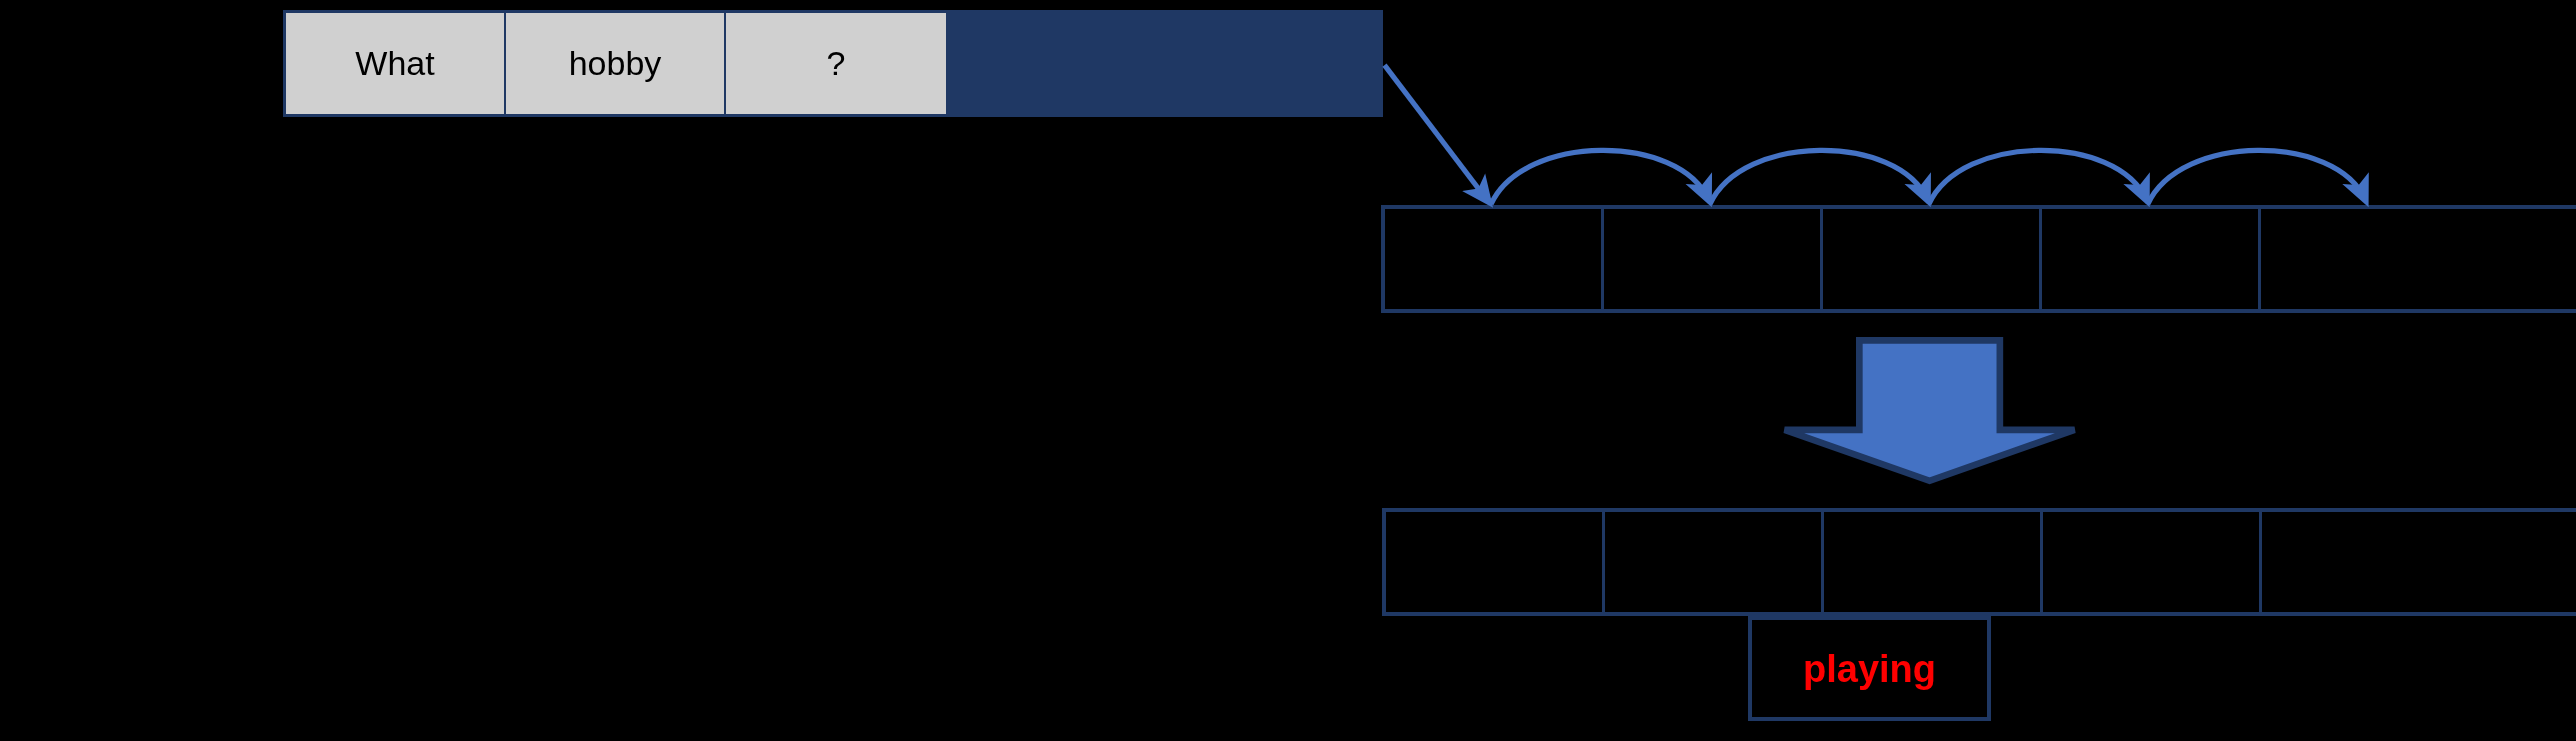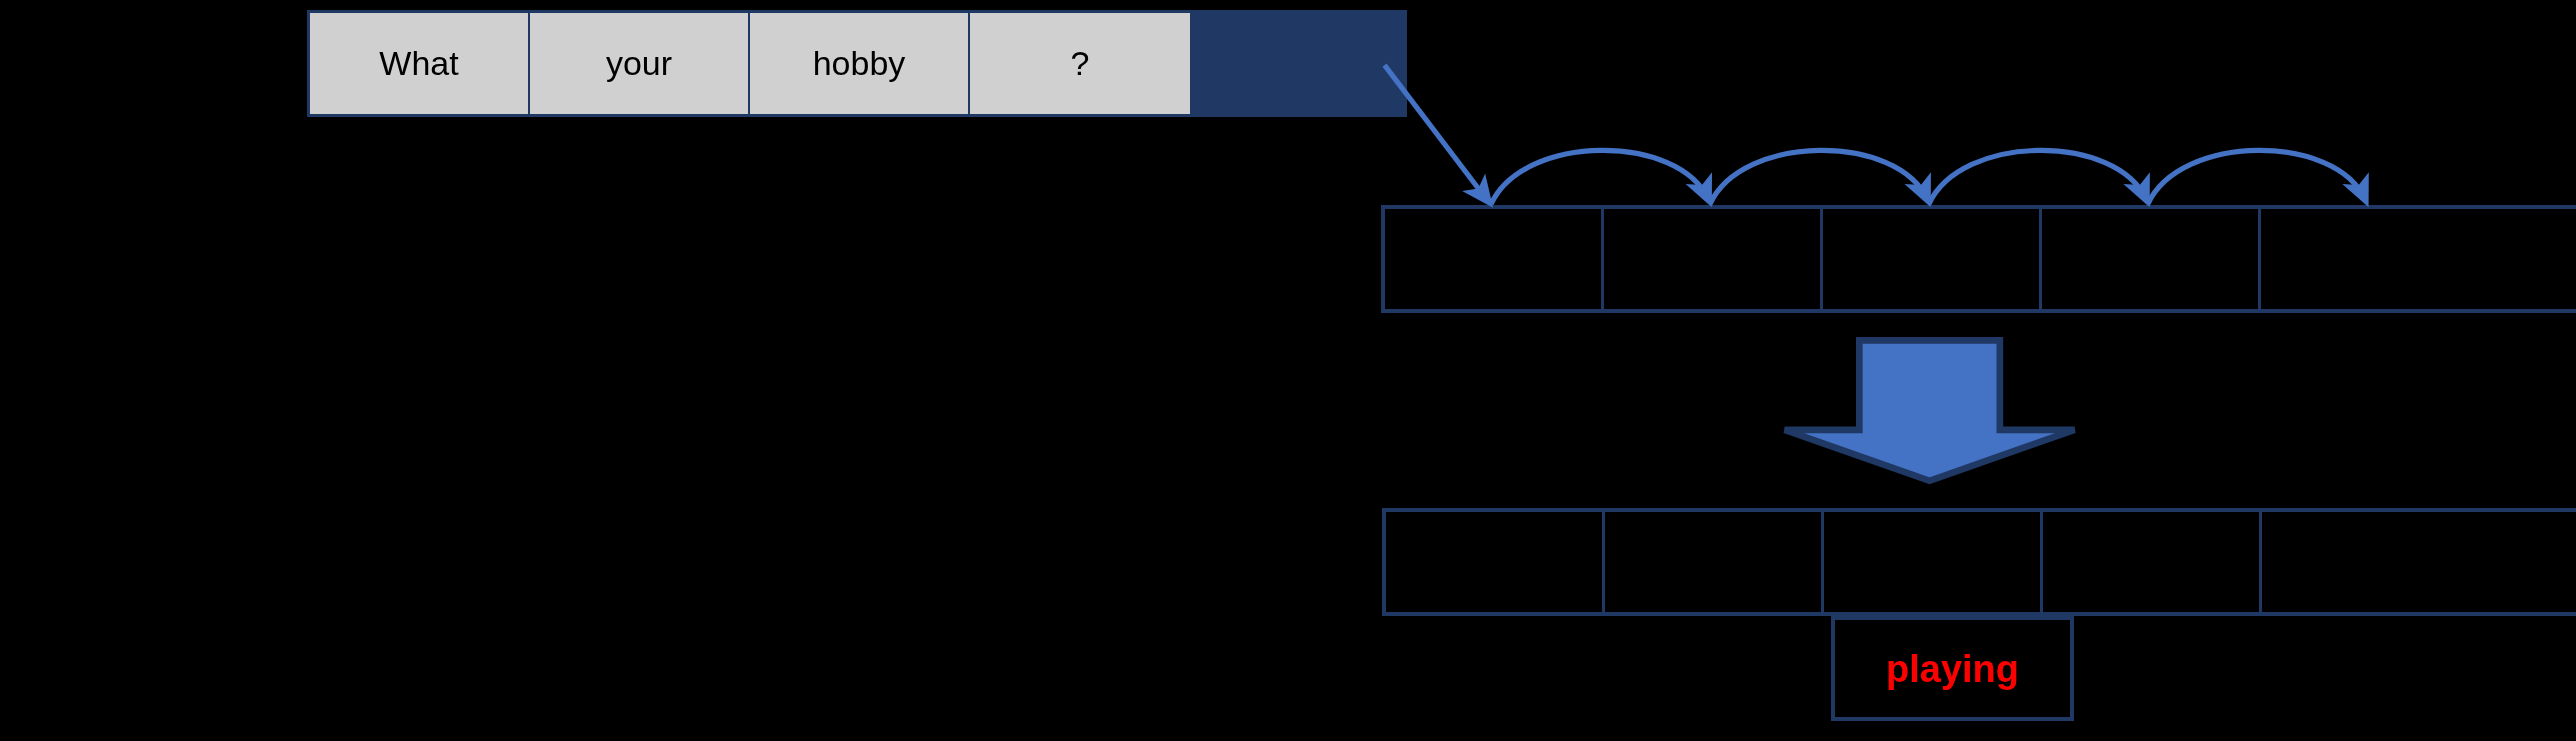--- a/index.html
+++ b/index.html
@@ -29,21 +29,20 @@
   }
 
   
   #source-table{
     left:283px;
     top:9.6px;
     width:1100px;
     height:107px;
     border:3.7px solid #1F3864;
     background:#1F3864;
-    margin-left:24px;
   }
   #source-table .cell{
     width:220px;
     height:100%;
     background:#D0D0D0;
     color:#000000;
     font-size:34px;
     border-right:2.2px solid #1F3864;
   }
   #source-table .cell:last-child{border-right:none;}
@@ -78,21 +77,21 @@
     width:219px;
     height:100%;
     background:#000000;
     border-right:3.7px solid #1F3864;
   }
   #decoder-table .cell:last-child{border-right:none;}
 
   
   #output-cell{
     position:absolute;
-    left:1831px;
+    left:1748px;
     top:616px;
     width:243px;
     height:105px;
     box-sizing:border-box;
     border:4.4px solid #1F3864;
     background:#000000;
     display:flex;
     align-items:center;
     justify-content:center;
   }
@@ -113,23 +112,20 @@
   }
 </style>
 </head>
 <body>
 
 <div id="stage">
 
   <div class="grid" id="source-table">
     <div class="cell">
       <span>What</span>
-    </div>
-    <div class="cell">
-      <span>your</span>
     </div>
     <div class="cell">
       <span>hobby</span>
     </div>
     <div class="cell">
       <span>?</span>
     </div>
   </div>
 
   <div class="grid" id="encoder-table">

